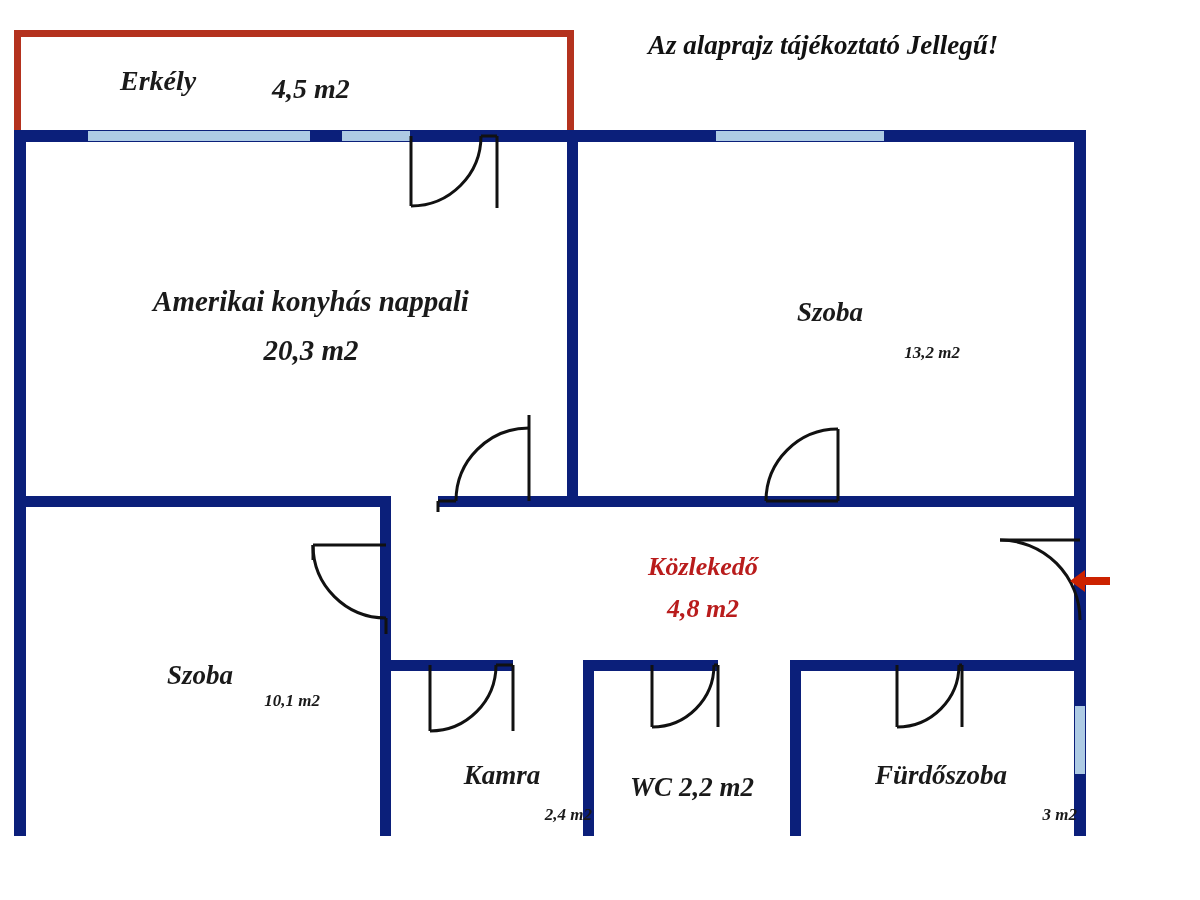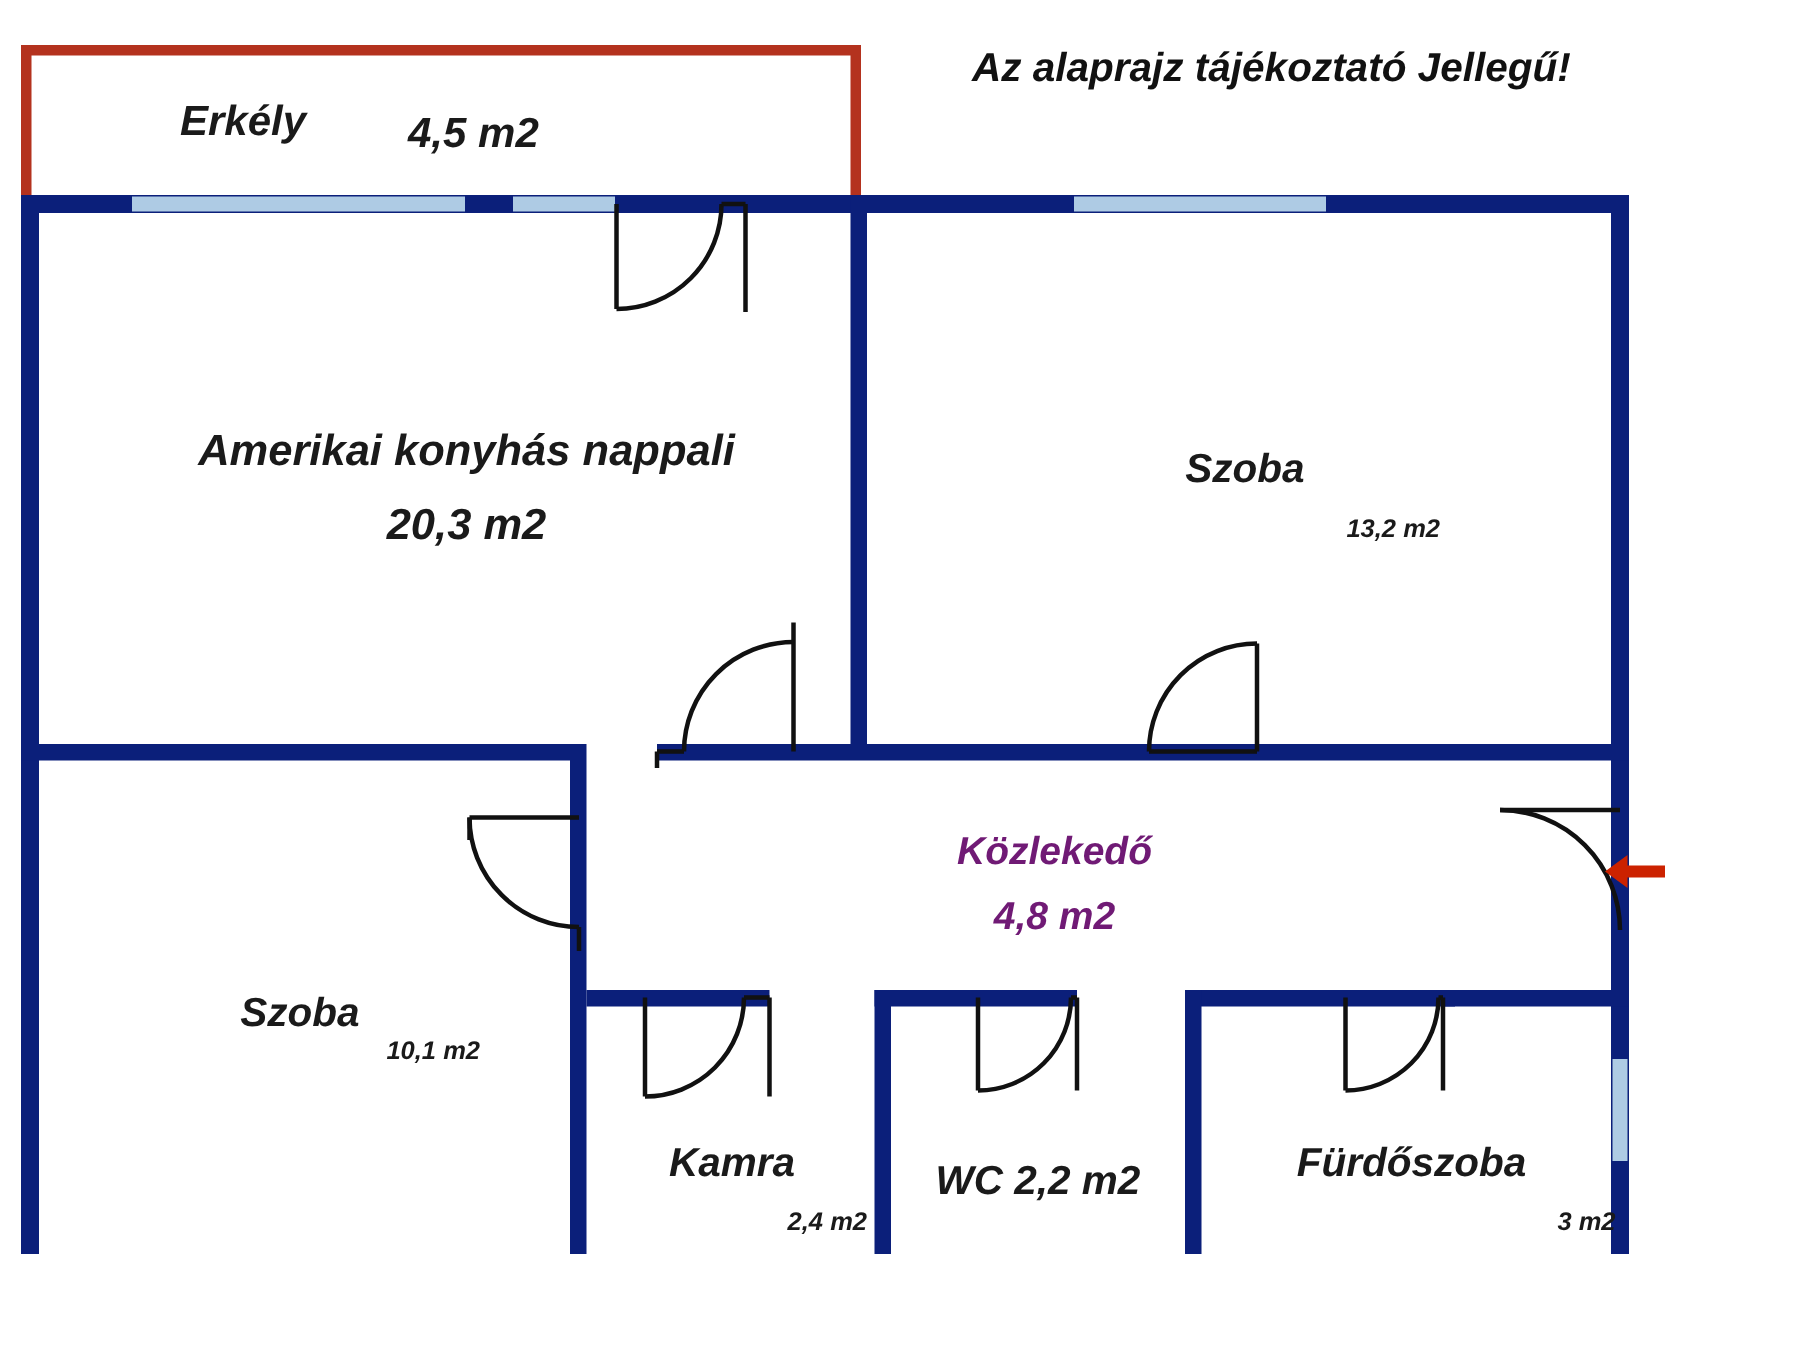--- a/index.html
+++ b/index.html
@@ -5,21 +5,21 @@
   html, body {
     margin: 0;
     padding: 0;
     background: #ffffff;
   }
   #stage {
     position: relative;
     width: 1200px;
     height: 836px;
     background: #ffffff;
-    font-family: Liberation Sans, sans-serif;
+    font-family: Liberation Serif, serif;
     overflow: hidden;
   }
   
   .wall {
     position: absolute;
     background: #0b1f7a;
   }
   .wall-light {
     position: absolute;
     background: #aecbe4;
@@ -46,21 +46,21 @@
     position: absolute;
     font-style: italic;
     font-weight: bold;
     color: #111111;
     font-size: 27px;
     white-space: nowrap;
   }
   .lab-room-name { font-size: 27px; margin-top: 20px; }
   .lab-room-area { font-size: 17px; text-align: right; }
   .lab-big { font-size: 29px; }
-  .lab-corridor { color: #701a75; font-size: 26px; }
+  .lab-corridor { color: #b91c1c; font-size: 26px; }
   .lab-erkely { font-size: 28px; margin-top: 15px; }
 
   
   #doors {
     position: absolute;
     left: 0;
     top: 0;
     width: 1200px;
     height: 900px;
     pointer-events: none;
@@ -194,21 +194,21 @@
   <div class="label center" style="left:588px; top:552px; width:230px;">
     <span class="ln lab-corridor">Közlekedő</span>
     <span class="ln lab-corridor" style="margin-top:12px;">4,8 m2</span>
   </div>
 
   <div class="label center" style="left:80px; top:640px; width:240px;">
     <span class="ln lab-room-name">Szoba</span>
     <span class="ln lab-room-area" style="">10,1 m2</span>
   </div>
 
-  <div class="label center" style="left:398px; top:740px; width:180px;">
+  <div class="label center" style="left:412px; top:740px; width:180px;">
     <span class="ln lab-room-name">Kamra</span>
     <span class="ln lab-room-area" style="margin-top:14px;">2,4 m2</span>
   </div>
 
   <div class="label center" style="left:598px; top:752px; width:188px;">
     <span class="ln lab-room-name">WC 2,2 m2</span>
   </div>
 
   <div class="label center" style="left:805px; top:740px; width:272px;">
     <span class="ln lab-room-name">Fürdőszoba</span>

